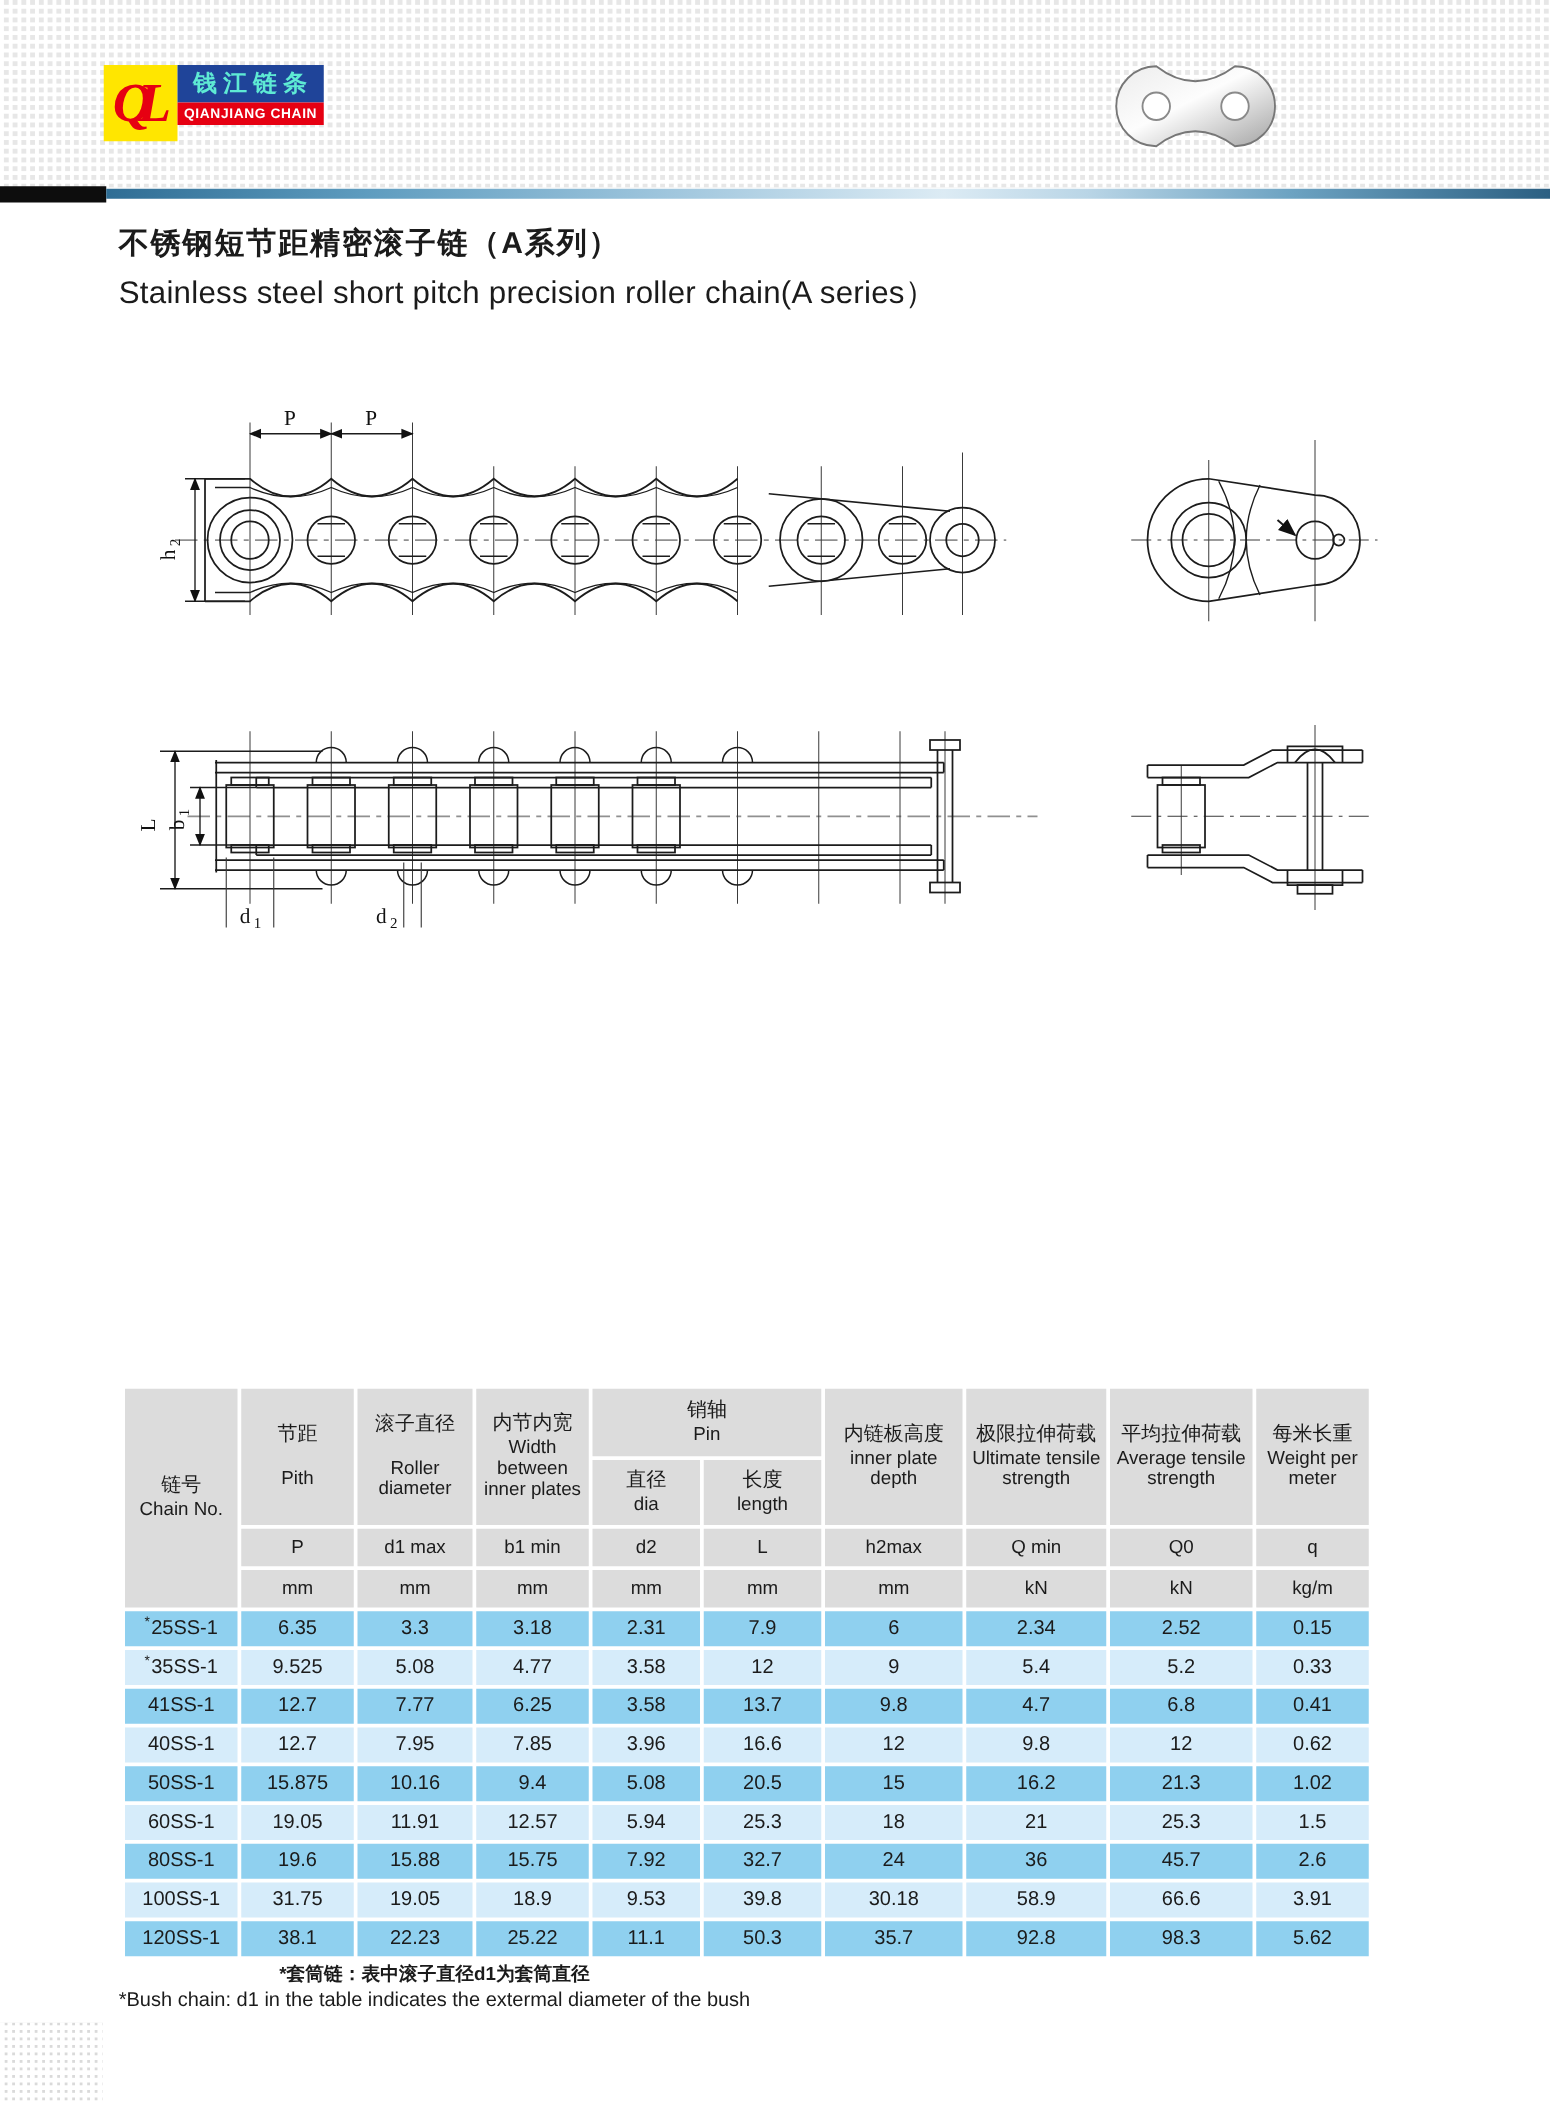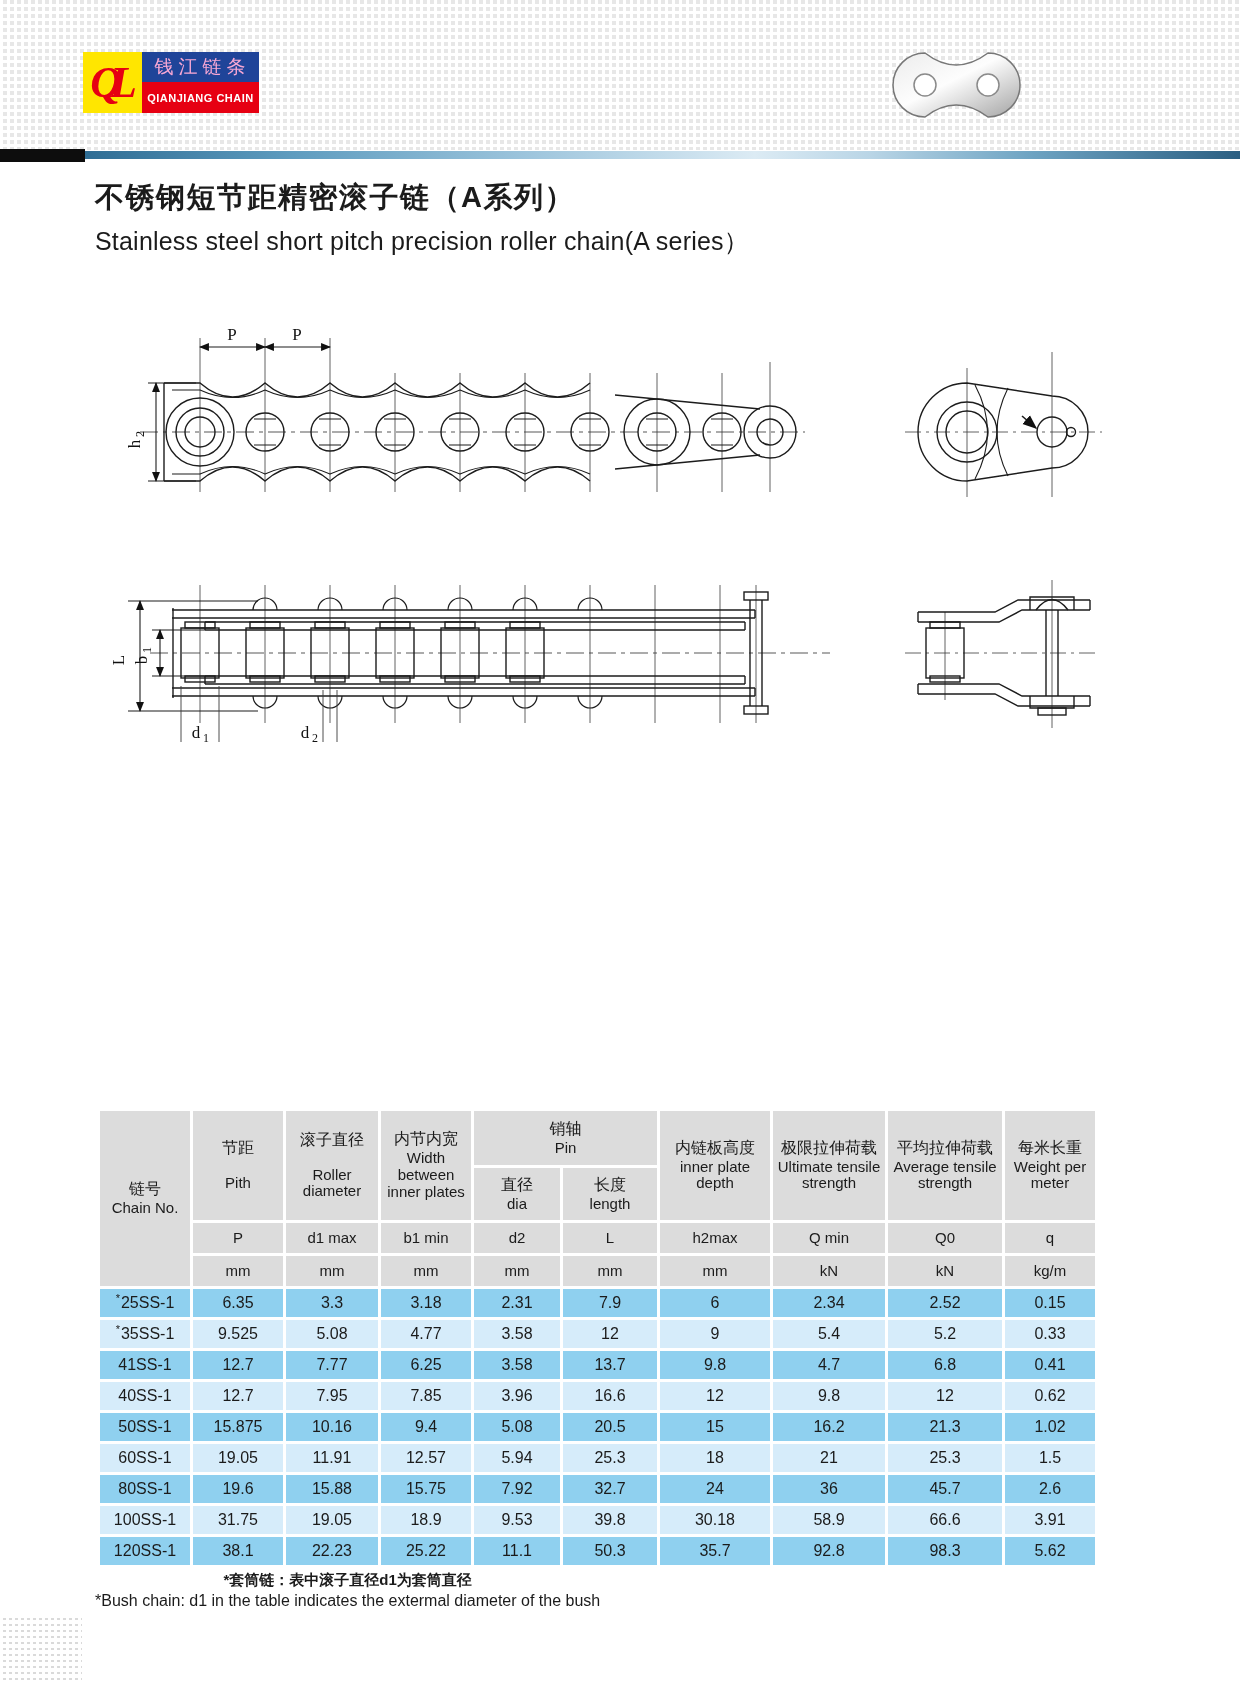--- a/index.html
+++ b/index.html
@@ -22,28 +22,28 @@
   .bar-black{position:absolute;left:0;top:149px;width:85px;height:13px;background:#0d0d0d;}
   .bar-grad{position:absolute;left:85px;top:151px;width:1155px;height:8px;
     background:linear-gradient(90deg,#2f6d94 0%,#5e9cbf 18%,#9cc4dc 38%,#dcebf4 58%,#b9d5e6 68%,#6da3c2 82%,#2b5f82 100%);}
 
   
   .logo{position:absolute;left:83px;top:52px;display:flex;height:61px;}
   .logo-mono{width:59px;height:61px;background:#ffe600;display:flex;align-items:center;justify-content:center;
     font-family:"Liberation Serif","DejaVu Serif",serif;font-style:italic;font-weight:bold;
     font-size:44px;color:#e60012;letter-spacing:-12px;padding-right:10px;box-sizing:border-box;}
   .logo-text{width:117px;display:flex;flex-direction:column;}
-  .logo-cn{height:30px;background:#1f4499;color:#f9a8d4;font-size:19px;font-weight:normal;
+  .logo-cn{height:30px;background:#1f4499;color:#5eead4;font-size:19px;font-weight:bold;
     letter-spacing:5px;display:flex;align-items:center;justify-content:center;padding-left:4px;}
-  .logo-en{height:31px;background:#e60012;color:#fff;font-size:11px;font-weight:bold;
+  .logo-en{height:18px;background:#e60012;color:#fff;font-size:11px;font-weight:bold;
     display:flex;align-items:center;justify-content:center;letter-spacing:0.5px;}
 
   
   .titles{position:absolute;left:95px;top:178px;}
-  .title-cn{font-size:29px;font-weight:bold;letter-spacing:1.5px;}
+  .title-cn{font-size:24px;font-weight:bold;letter-spacing:1.5px;}
   .title-en{font-size:25px;font-weight:400;margin-top:7px;letter-spacing:0.2px;}
 
   
   .notes{position:absolute;left:95px;top:1570px;line-height:1.35;text-align:center;}
   .note-cn{font-size:15px;font-weight:bold;}
   .note-en{font-size:16px;}
 
   
   .draw{position:absolute;left:0;top:0;width:1240px;height:1683px;pointer-events:none;}
 

